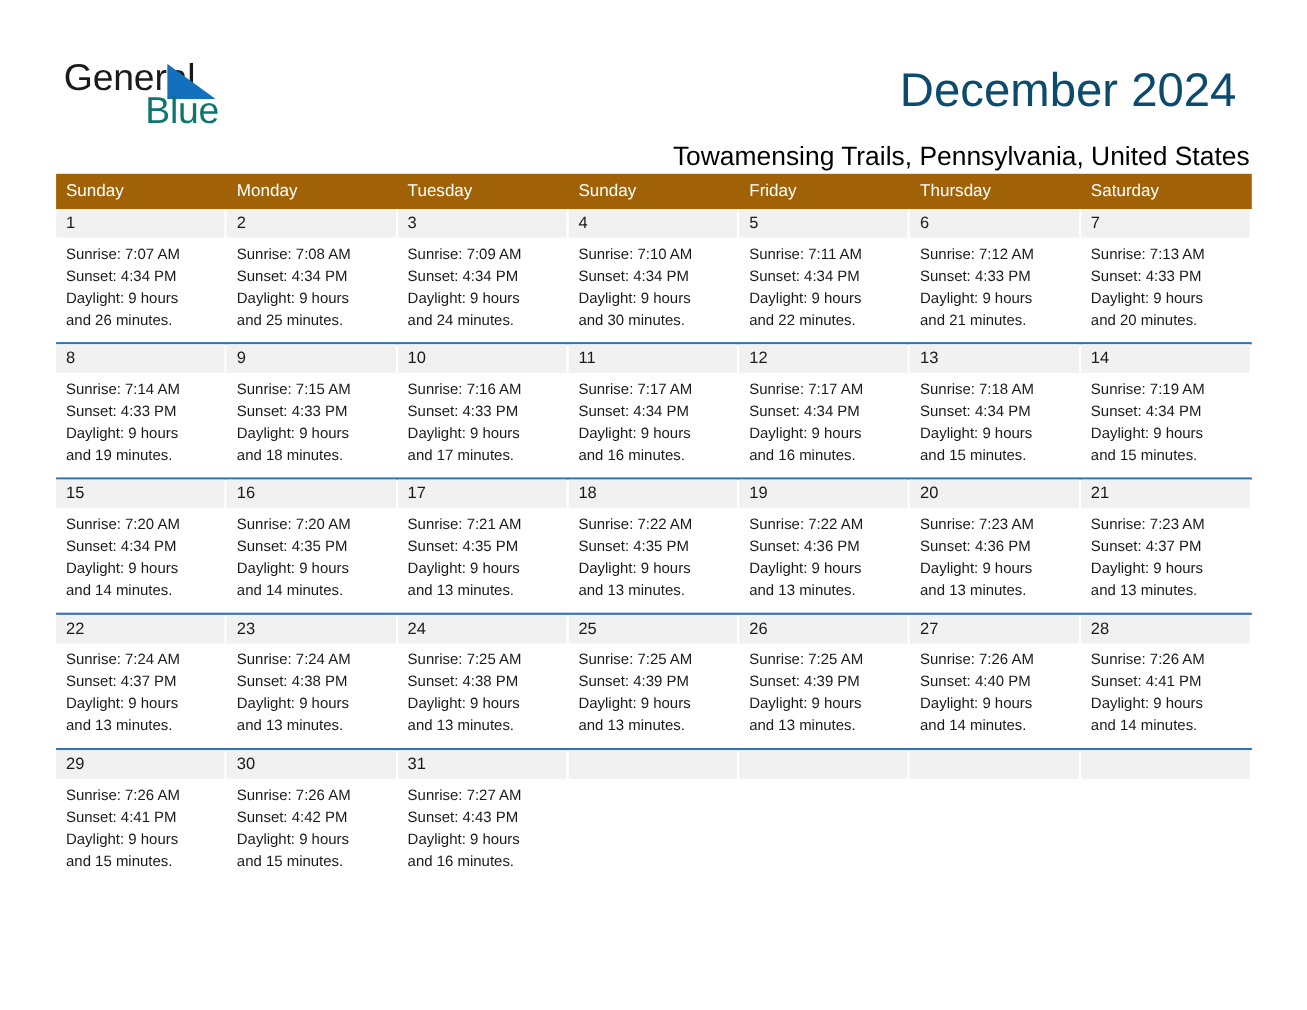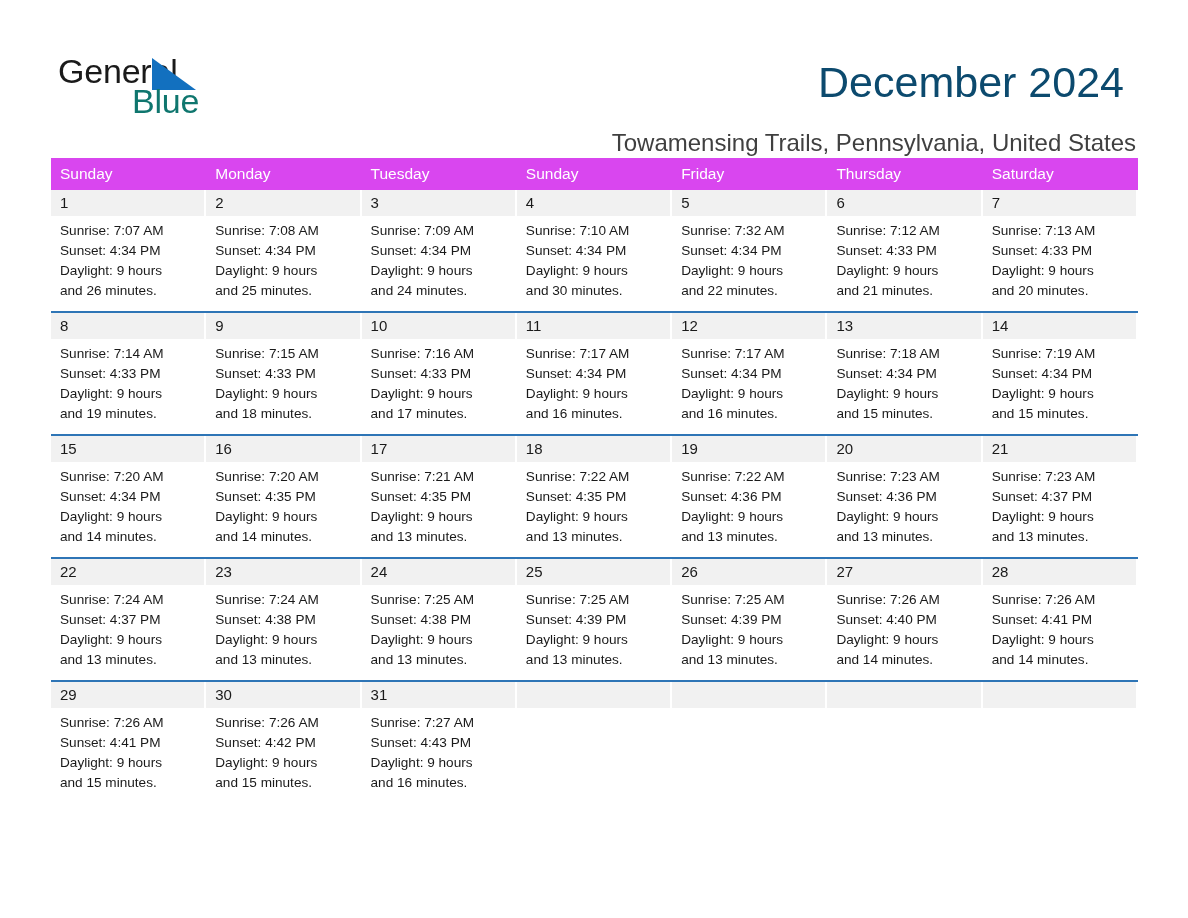--- a/index.html
+++ b/index.html
@@ -82,35 +82,35 @@
     color: #0c4a6e;
     margin: 12px;
     letter-spacing: 0px;
     font-family: "Liberation Sans", sans-serif;
   }
   .location-title {
     margin: 20px 0 0 0;
     font-size: 24px;
     line-height: 30px;
     font-weight: normal;
-    color: #404040;
+    color: #000000;
     font-family: "Liberation Sans", sans-serif;
   }
 
   
   .calendar {
     position: absolute;
     left: 51px;
     top: 158px;
     width: 1087px;
   }
   .cal-head {
     display: flex;
     width: 100%;
-    background: #d946ef;
+    background: #a16207;
     height: 32px;
   }
   .cal-head .hcell {
     flex: 1 1 0;
     color: #ffffff;
     font-size: 15.5px;
     line-height: 32px;
     padding-left: 9px;
     box-sizing: border-box;
     white-space: nowrap;
@@ -222,21 +222,21 @@
         <div class="info">
           <div>Sunrise: 7:10 AM</div>
           <div>Sunset: 4:34 PM</div>
           <div>Daylight: 9 hours</div>
           <div>and 30 minutes.</div>
         </div>
       </div>
       <div class="daycell">
         <div class="daynum">5</div>
         <div class="info">
-          <div>Sunrise: 7:32 AM</div>
+          <div>Sunrise: 7:11 AM</div>
           <div>Sunset: 4:34 PM</div>
           <div>Daylight: 9 hours</div>
           <div>and 22 minutes.</div>
         </div>
       </div>
       <div class="daycell">
         <div class="daynum">6</div>
         <div class="info">
           <div>Sunrise: 7:12 AM</div>
           <div>Sunset: 4:33 PM</div>

